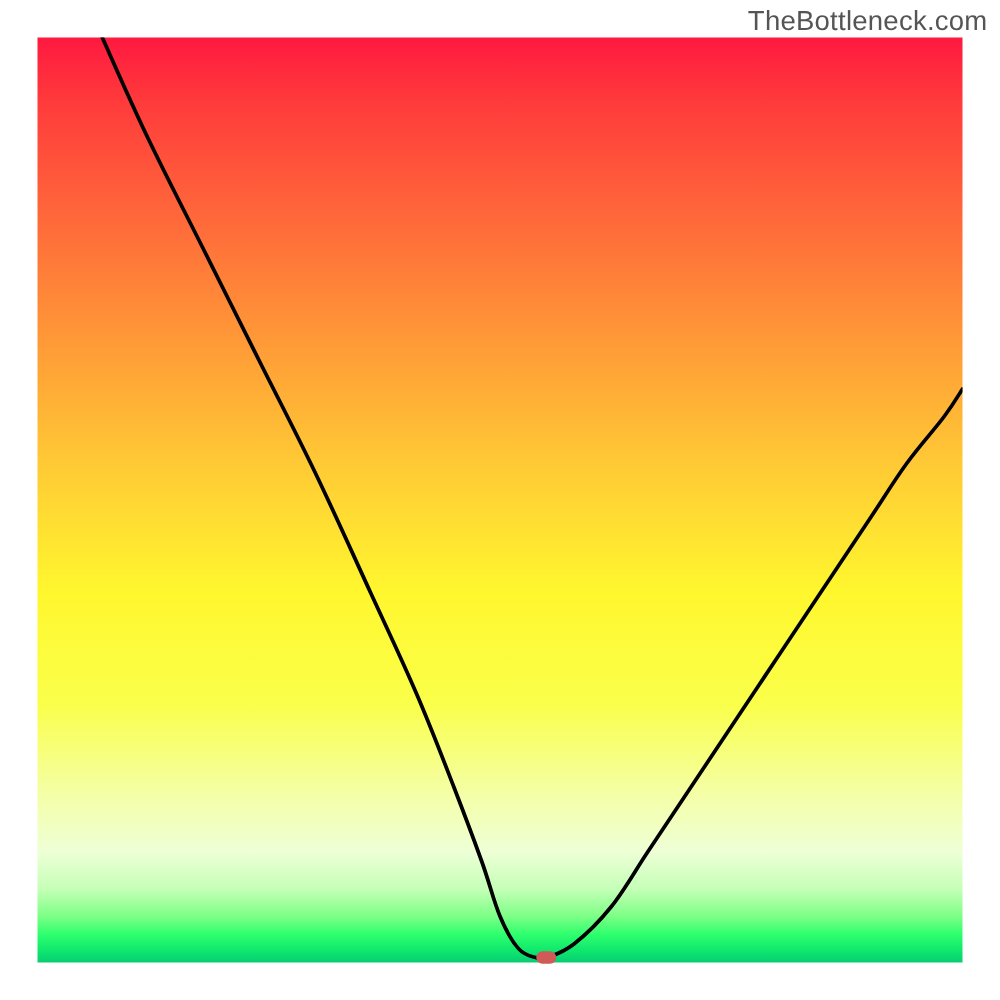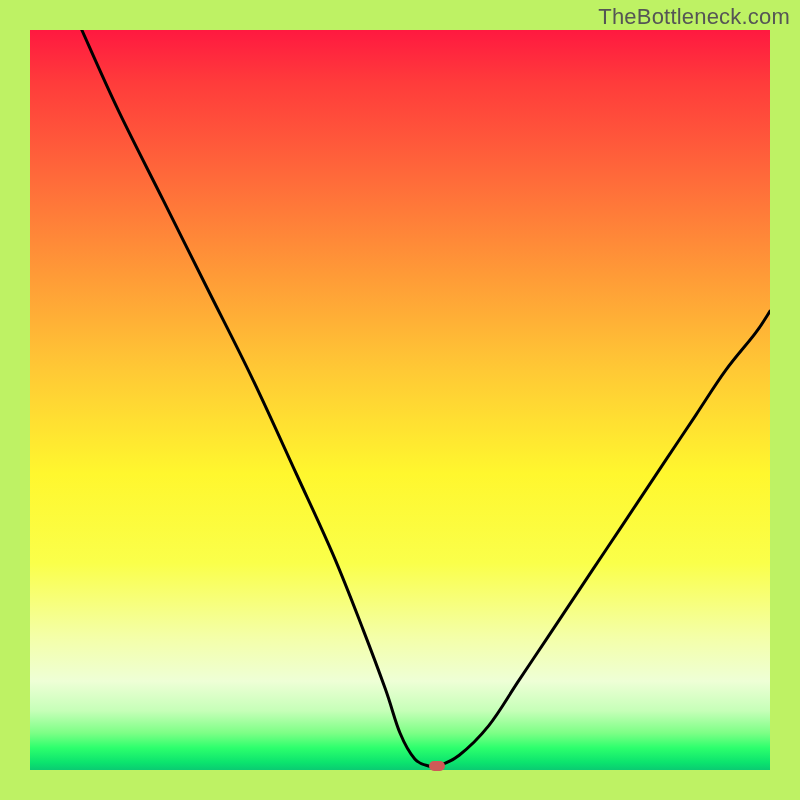--- a/index.html
+++ b/index.html
@@ -8,21 +8,21 @@
     width: 800px;
     height: 800px;
     background: #000;
     overflow: hidden;
     font-family: Arial, Helvetica, sans-serif;
   }
   .frame {
     position: relative;
     width: 800px;
     height: 800px;
-    background: #bef264;
+    background: #ffffff;
   }
   .watermark {
     position: absolute;
     top: 4px;
     right: 10px;
     color: #555;
     font-size: 22px;
     font-weight: 500;
     z-index: 10;
     letter-spacing: 0.2px;

